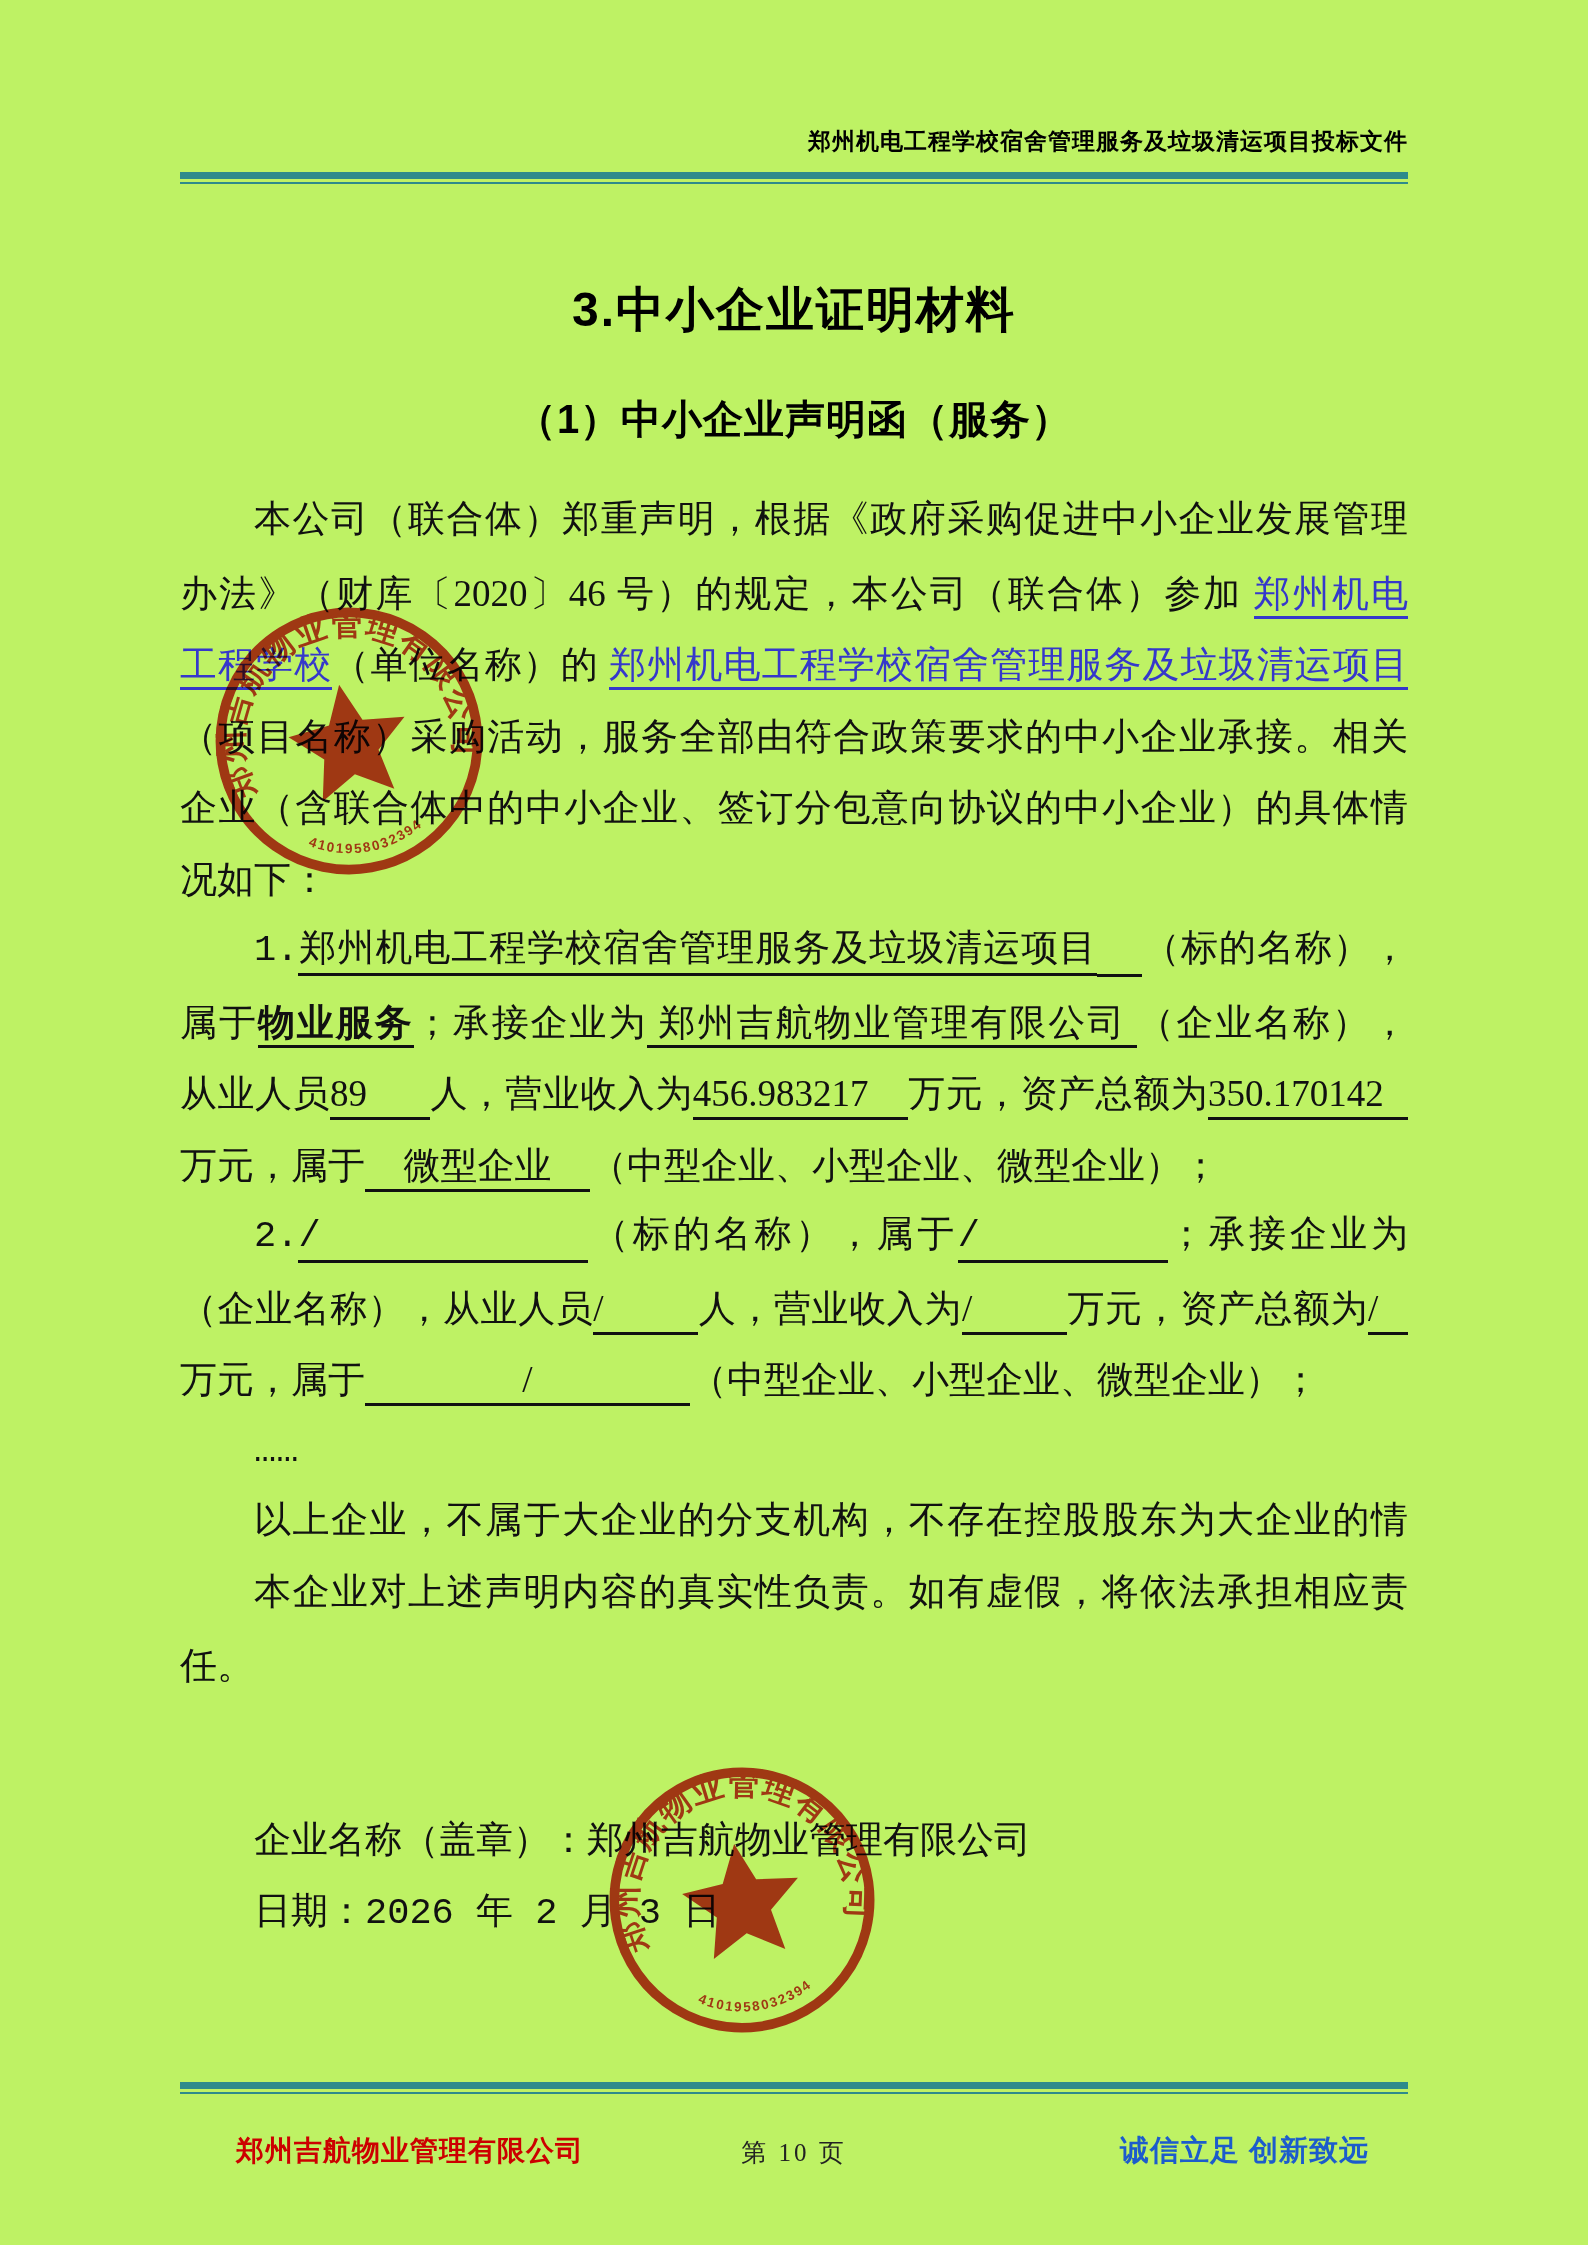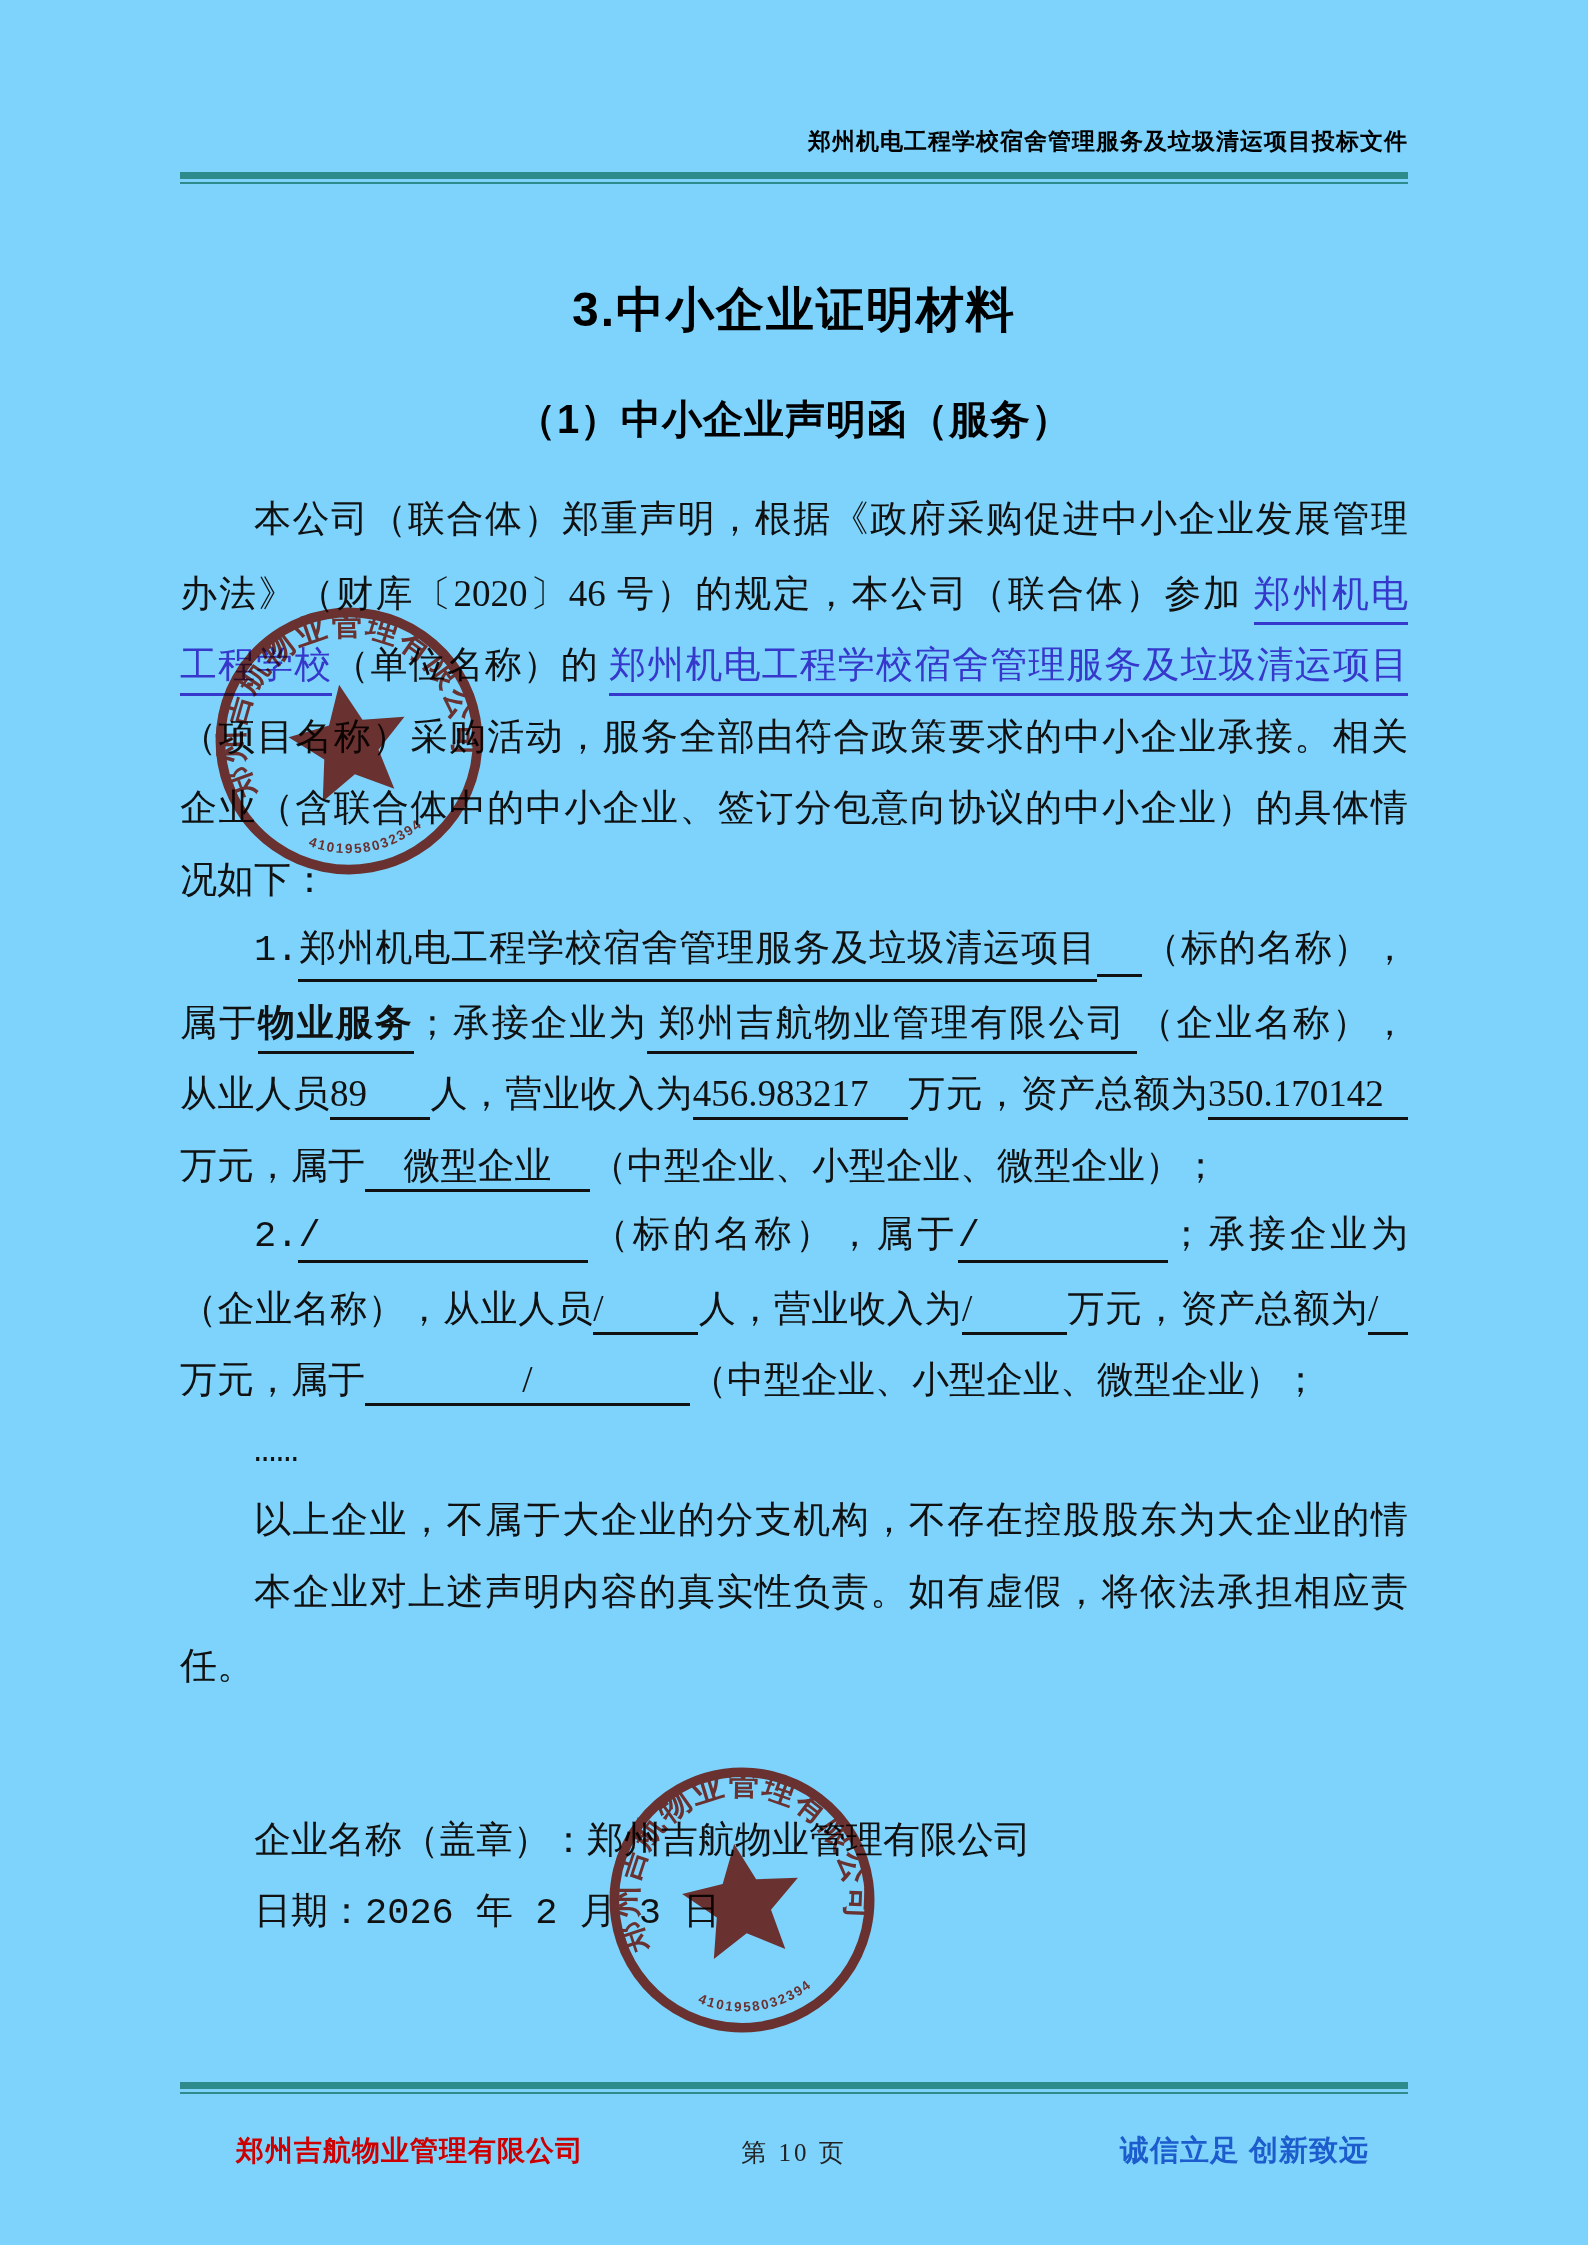--- a/index.html
+++ b/index.html
@@ -8,21 +8,21 @@
     --footer-red:#cc0000;
     --footer-blue:#1c5ccc;
     --stamp-red:#d32a1e;
     --ink:#111111;
   }
   *{margin:0;padding:0;box-sizing:border-box;}
   html,body{background:#ffffff;}
   .page{
     position:relative;
     width:1588px;height:2245px;
-    background:#7dd3fc;
+    background:#bef264;
     font-family:"Liberation Serif","DejaVu Serif",serif;
     color:var(--ink);
     overflow:hidden;
   }
   
   .header-text{
     position:absolute;top:126px;left:180px;width:1228px;
     text-align:right;font-size:23px;font-weight:700;
     letter-spacing:1px;color:#000;
   }
@@ -50,21 +50,21 @@
     font-size:37px;color:var(--ink);
   }
   .bl{
     height:71.5px;line-height:71.5px;
     overflow:hidden;white-space:nowrap;
     text-align:left;
   }
   .bl.full{white-space:normal;text-align:justify;text-align-last:justify;}
   .bl.ind{text-indent:74px;font-family:Liberation Mono, monospace;}
   .sg{white-space:pre-wrap;}
-  .u{border-bottom:3px solid currentColor;padding-bottom:8px;}
+  .u{border-bottom:3px solid currentColor;padding-bottom:2px;}
   .bold{font-weight:700;}
   .blue{color:var(--link-blue);}
   .blank{
     display:inline-block;border-bottom:3px solid var(--ink);
     text-align:center;vertical-align:baseline;line-height:47px;
     text-indent:0;
   }
   
   .stamp{
     position:absolute;

